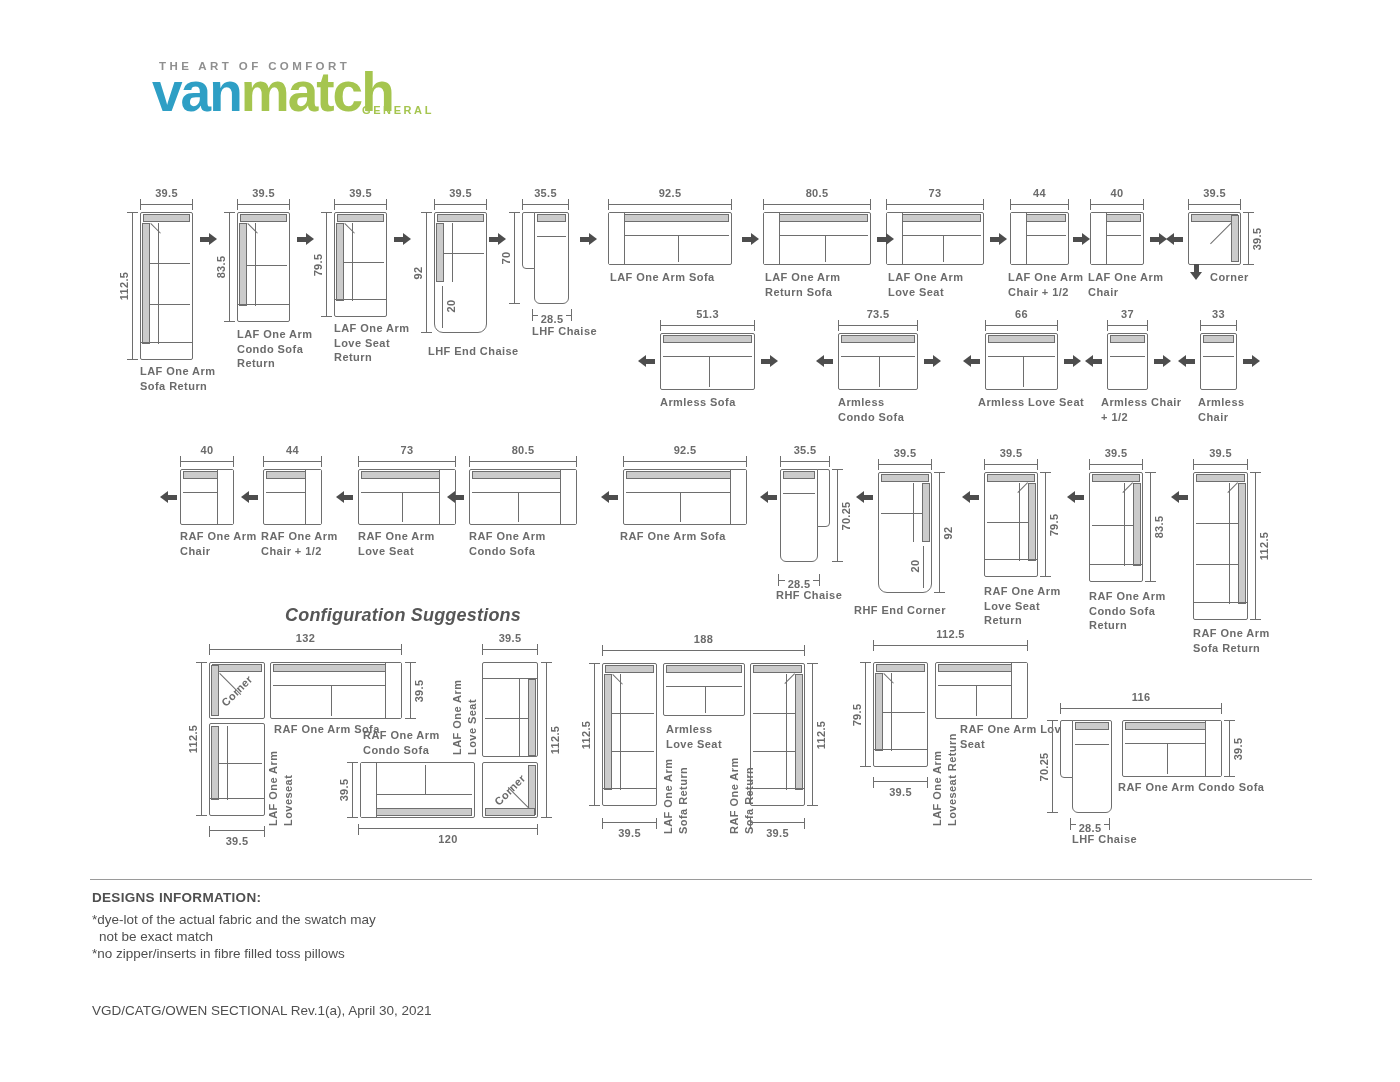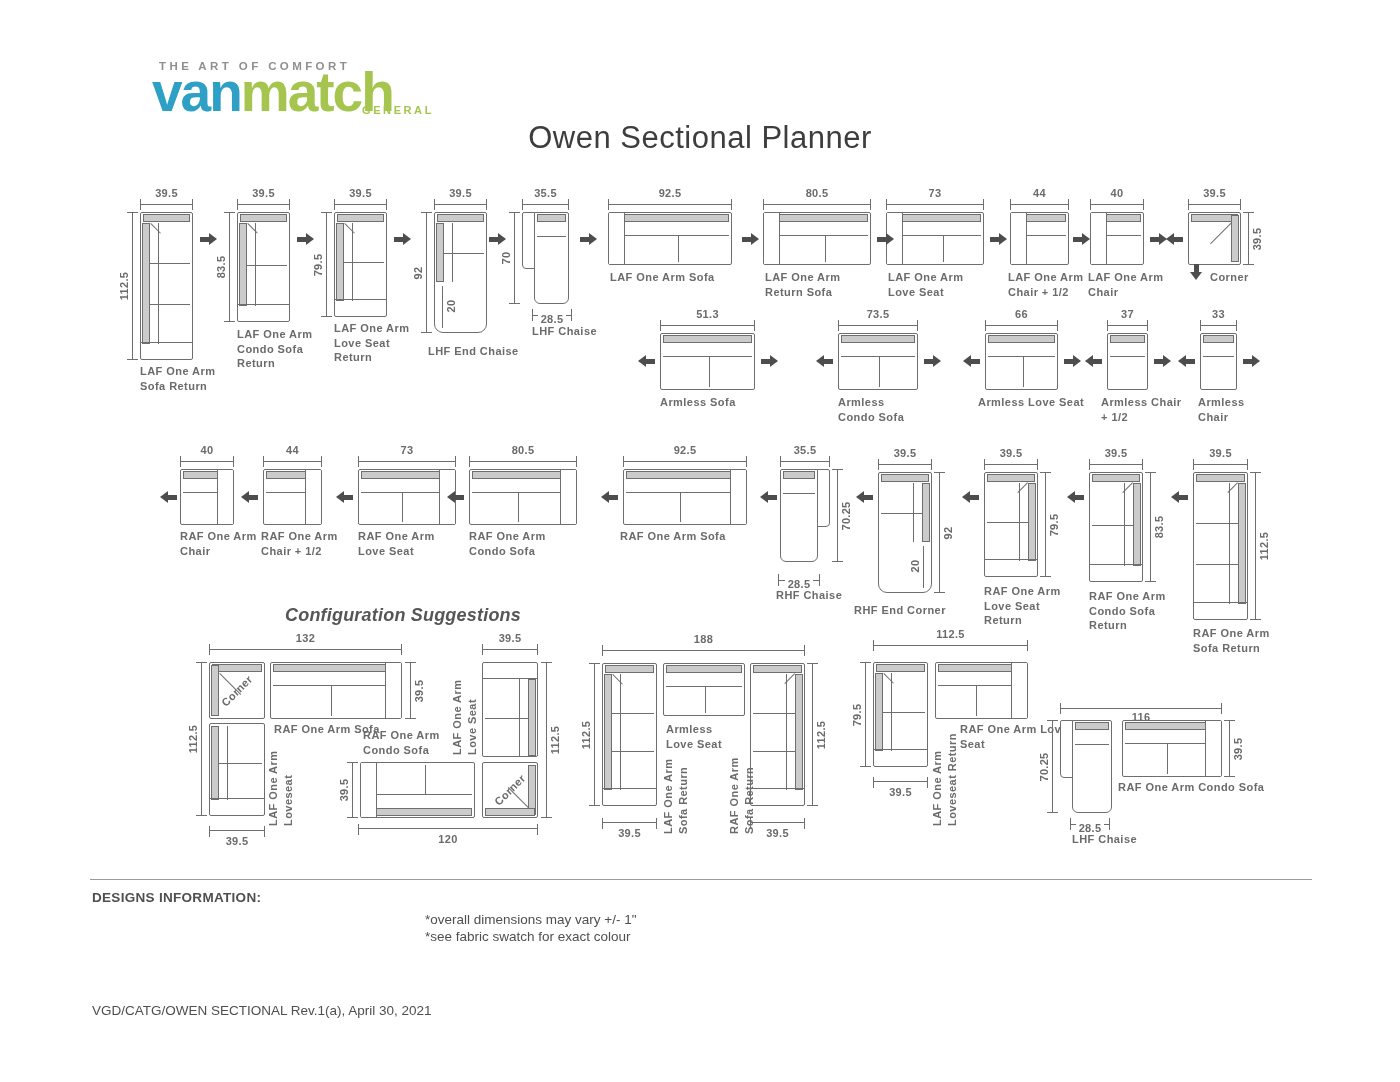--- a/index.html
+++ b/index.html
@@ -27,21 +27,20 @@
 <body>
 
 <div class="canvas">
 
   <div>
     <div class="brand-tagline">THE ART OF COMFORT</div>
     <div class="brand-word"><span style="color:#2e9fc5;">van</span><span style="color:#a5c54f;">match</span></div>
     <div class="brand-designs" style="color:#a5c54f;">GENERAL</div>
   </div>
 
-  <div class="page-title">Owen Sectional Planner</div>
 
   <div id="diagram" style="position:absolute;left:0;top:0;width:1400px;height:1082px;">
       <div style="position: absolute; left: 140px; top: 212px; width: 53px; height: 148px; border: 1.5px solid rgb(110, 110, 110); box-sizing: border-box; background: rgb(255, 255, 255); border-radius: 2px;">
         <div style="position: absolute; left: 2px; right: 2px; top: 1px; height: 8px; background: rgb(203, 203, 203); border: 1px solid rgb(110, 110, 110); box-sizing: border-box;"></div>
         <div style="position: absolute; left: 1px; top: 10px; height: 121px; width: 8px; background: rgb(203, 203, 203); border: 1px solid rgb(110, 110, 110); box-sizing: border-box;"></div>
         <div style="position: absolute; left: 0px; right: 0px; bottom: 16px; height: 1px; background: rgb(110, 110, 110);"></div>
         <div style="position: absolute; left: 17px; top: 10px; height: 121px; width: 1px; background: rgb(110, 110, 110);"></div>
         <div style="position: absolute; left: 9px; right: 2px; top: 50px; height: 1px; background: rgb(110, 110, 110);"></div>
         <div style="position: absolute; left: 9px; right: 2px; top: 91px; height: 1px; background: rgb(110, 110, 110);"></div>
         <div style="position: absolute; left: 10px; top: 10px; width: 14px; height: 1px; background: rgb(110, 110, 110); transform-origin: 0px 0px; transform: rotate(45deg);"></div>
@@ -651,21 +650,21 @@
       <div style="position: absolute; left: 873px; top: 777px; width: 55px; height: 24px;">
         <div style="position: absolute; left: 0px; top: 4px; width: 100%; height: 1px; background: rgb(110, 110, 110);"></div>
         <div style="position: absolute; left: 0px; top: 0px; width: 1px; height: 11px; background: rgb(110, 110, 110);"></div>
         <div style="position: absolute; right: 0px; top: 0px; width: 1px; height: 11px; background: rgb(110, 110, 110);"></div>
         <div class="dim" style="position: absolute; left: 0px; top: 9px; width: 100%; text-align: center;">39.5</div>
       </div>
       <div style="position: absolute; left: 1060px; top: 691px; width: 162px; height: 23px;">
         <div style="position: absolute; left: 0px; top: 17px; width: 100%; height: 1px; background: rgb(110, 110, 110);"></div>
         <div style="position: absolute; left: 0px; top: 12px; width: 1px; height: 11px; background: rgb(110, 110, 110);"></div>
         <div style="position: absolute; right: 0px; top: 12px; width: 1px; height: 11px; background: rgb(110, 110, 110);"></div>
-        <div class="dim" style="position: absolute; left: 0px; top: 0px; width: 100%; text-align: center; margin-top: 20px;">116</div>
+        <div class="dim" style="position: absolute; left: 0px; top: 0px; width: 100%; text-align: center;">116</div>
       </div>
       <div style="position: absolute; left: 1033px; top: 720px; width: 24px; height: 93px;">
         <div style="position: absolute; left: 19px; top: 0px; width: 1px; height: 100%; background: rgb(110, 110, 110);"></div>
         <div style="position: absolute; left: 14px; top: 0px; width: 11px; height: 1px; background: rgb(110, 110, 110);"></div>
         <div style="position: absolute; left: 14px; bottom: 0px; width: 11px; height: 1px; background: rgb(110, 110, 110);"></div>
         <div class="dim" style="position: absolute; left: -9px; top: 50%; width: 40px; height: 12px; margin-top: -6px; text-align: center; transform: rotate(-90deg);">70.25</div>
       </div>
       <div style="position: absolute; left: 1225px; top: 720px; width: 24px; height: 57px;">
         <div style="position: absolute; left: 4px; top: 0px; width: 1px; height: 100%; background: rgb(110, 110, 110);"></div>
         <div style="position: absolute; left: -1px; top: 0px; width: 11px; height: 1px; background: rgb(110, 110, 110);"></div>
@@ -800,18 +799,19 @@
       <div style="position: absolute; left: 1171px; top: 491px; width: 17px; height: 13px;">
         <div style="position: absolute; right: 0px; top: 4px; width: 9px; height: 5px; background: rgb(77, 77, 77);"></div>
         <div style="position: absolute; left: 0px; top: 0px; width: 0px; height: 0px; border-right: 8px solid rgb(77, 77, 77); border-top: 6.5px solid transparent; border-bottom: 6.5px solid transparent;"></div>
       </div>
     </div>
 
   <div class="cfg-title">Configuration Suggestions</div>
 
   <div class="rule"></div>
   <div class="gi-head">DESIGNS INFORMATION:</div>
-  <div style="position:absolute;left:425px;top:911px;">
-    <div class="gi-line">*overall dimensions may vary +/- 1"</div>
-    <div class="gi-line">*see fabric swatch for exact colour</div>
+  <div style="position:absolute;left:92px;top:911px;">
+    <div class="gi-line">*dye-lot of the actual fabric and the swatch may</div>
+    <div class="gi-line" style="margin-left:7px;">not be exact match</div>
+    <div class="gi-line">*no zipper/inserts in fibre filled toss pillows</div>
   </div>
   <div class="doc-id">VGD/CATG/OWEN SECTIONAL Rev.1(a), April 30, 2021</div>
 </div>
 
 </body></html>

